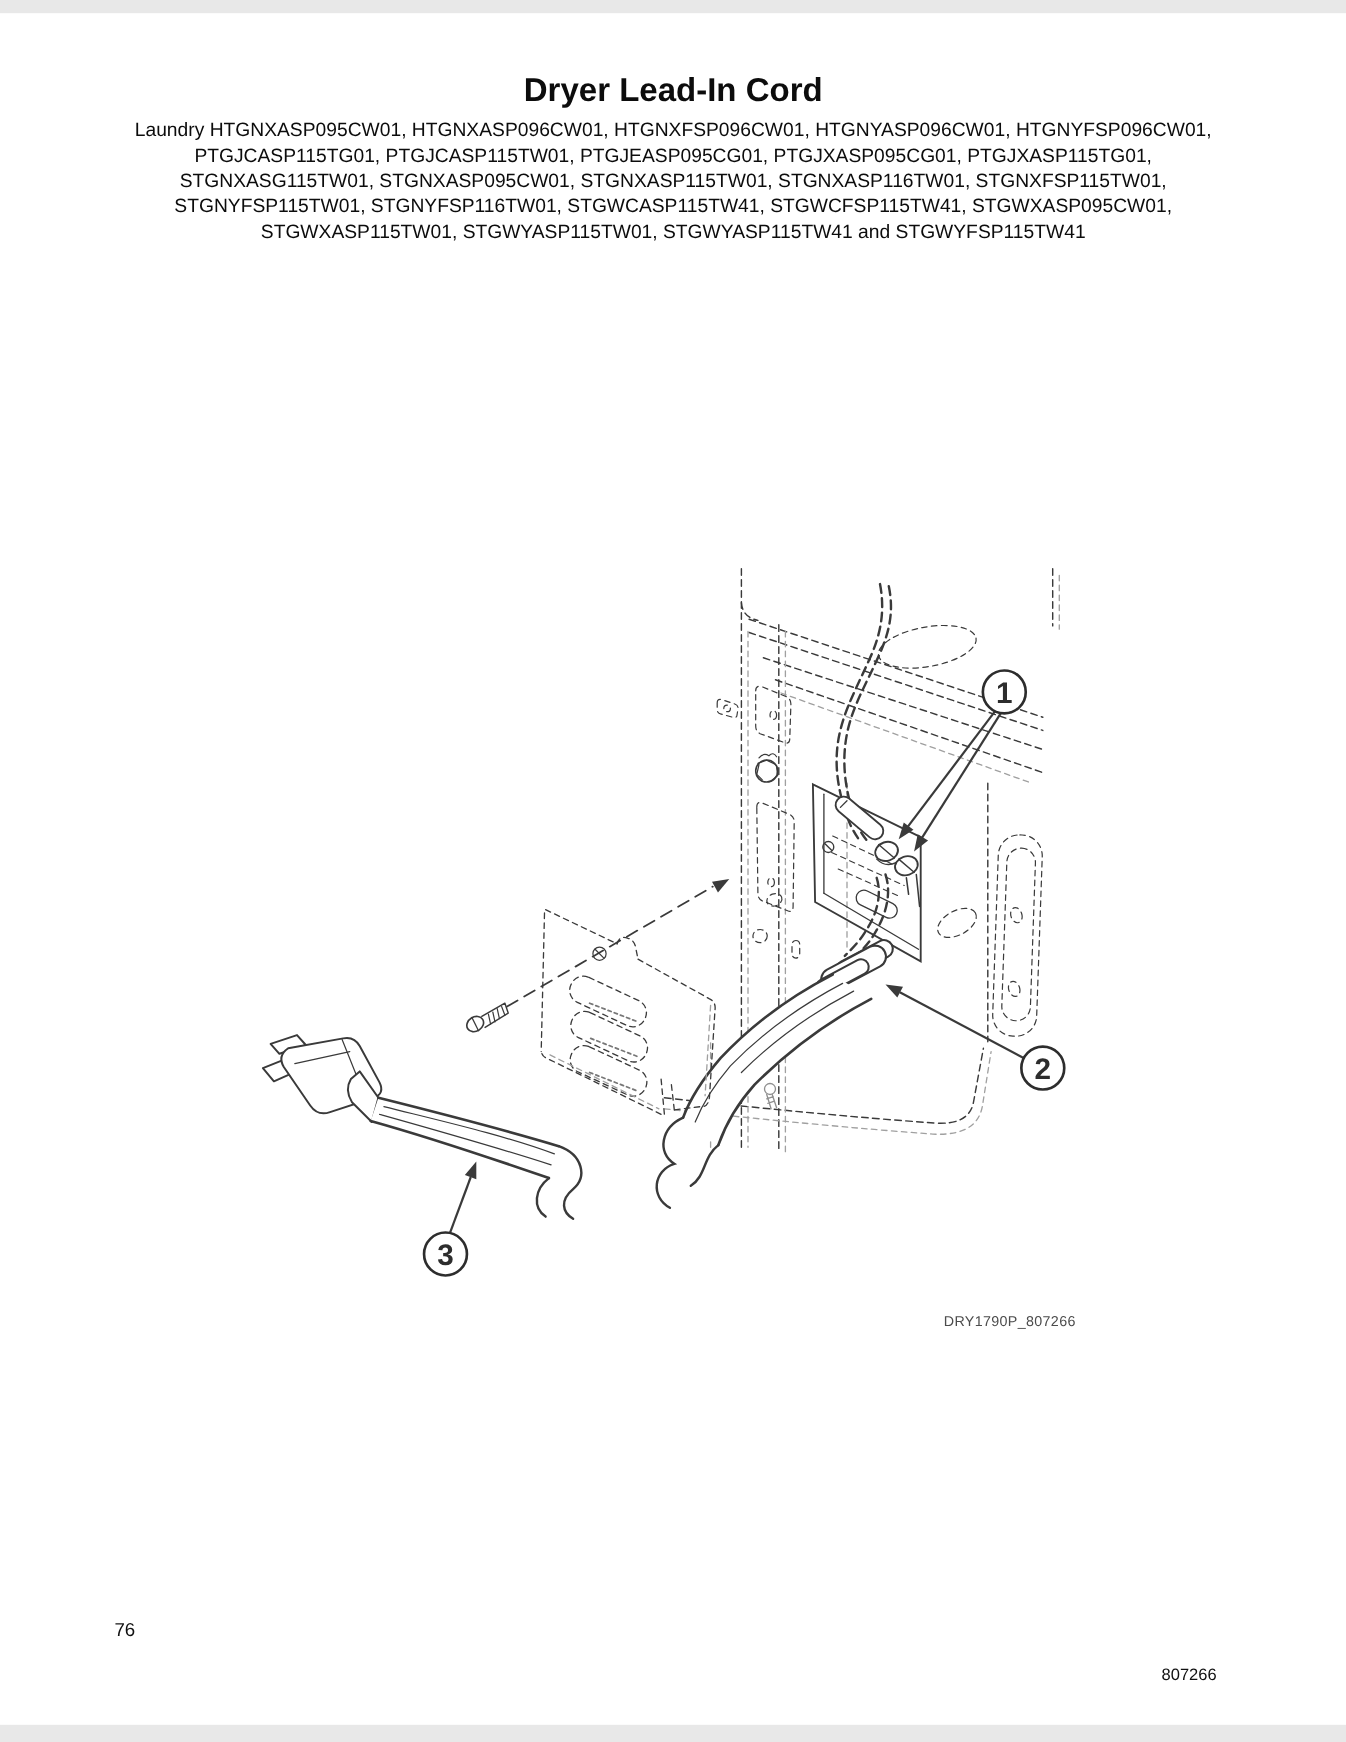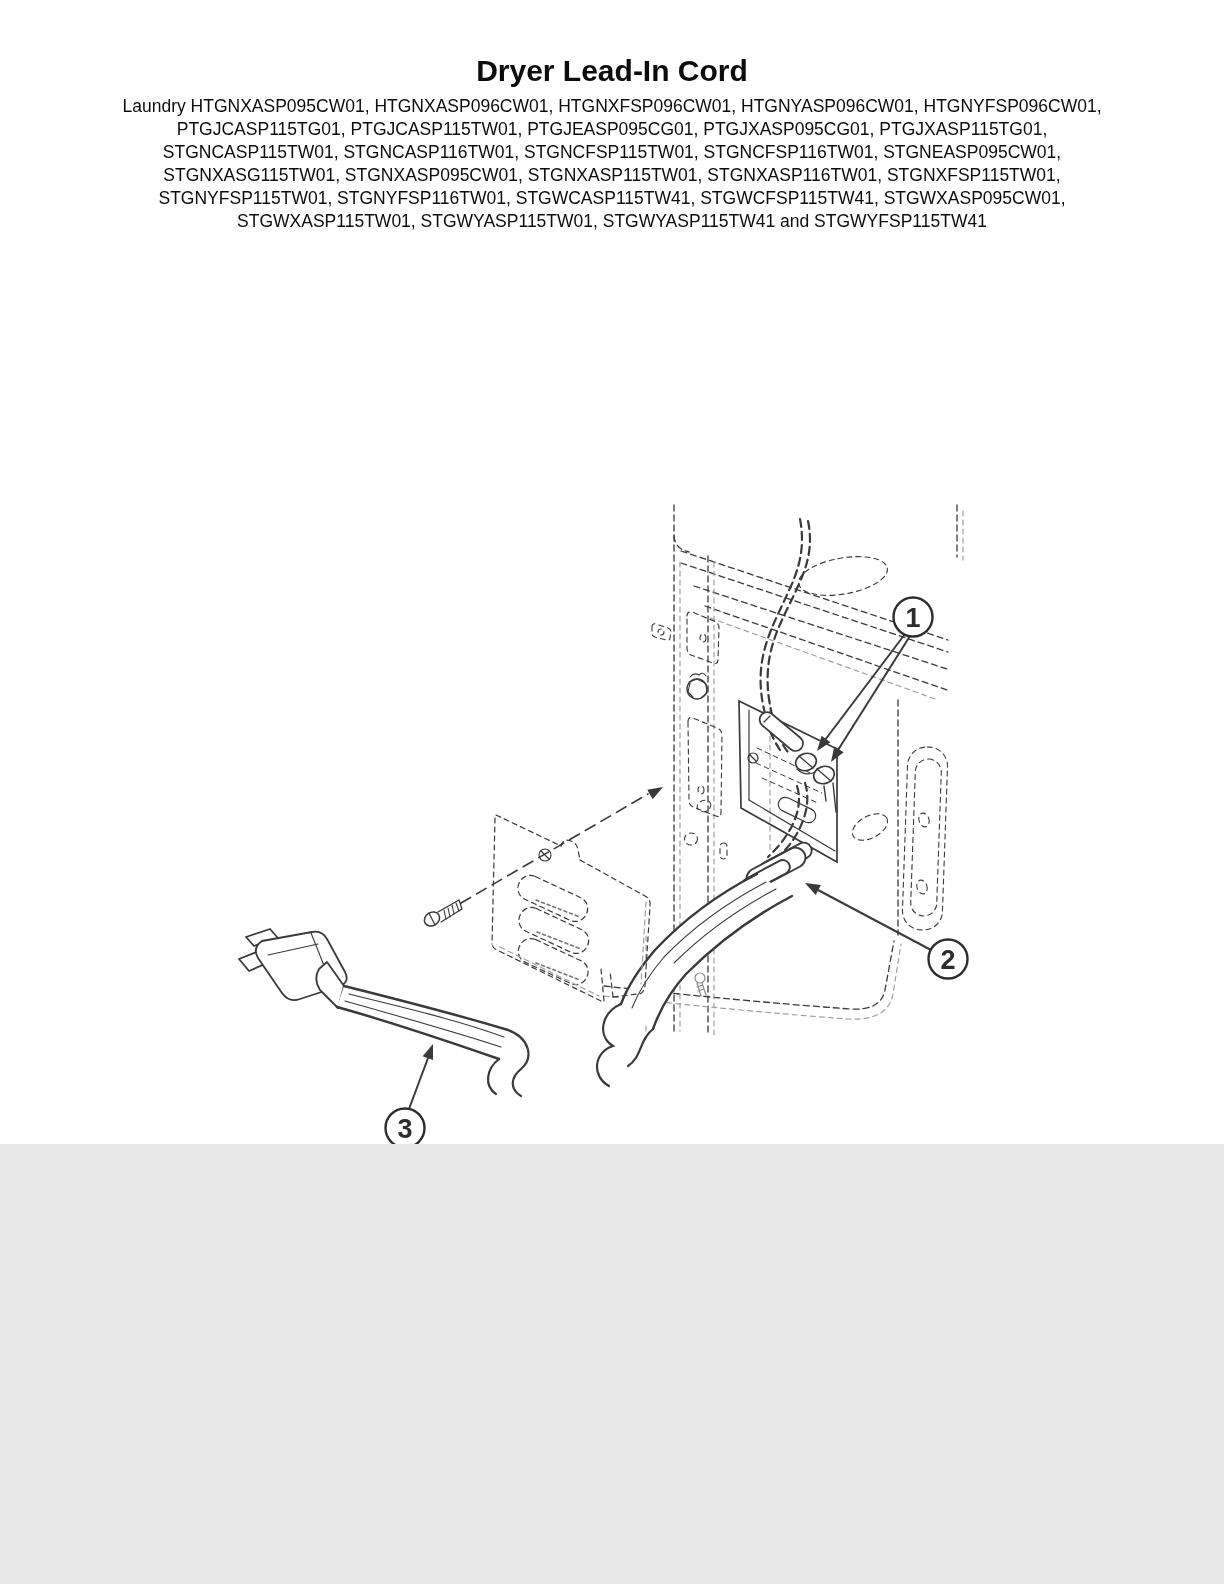--- a/index.html
+++ b/index.html
@@ -1,19 +1,19 @@
 <!DOCTYPE html>
 <html><head>
 <meta charset="utf-8">
 <style>
   html,body{margin:0;padding:0;background:#e8e8e8;}
   .page{
     position:relative;
-    width:1224px;height:1144px;
-    margin:0 auto;
+    width:1224px;height:1556px;
+    margin:12px auto;
     background:#ffffff;
     font-family:"Liberation Sans", sans-serif;
     color:#111;
     overflow:hidden;
   }
   .page-title{
     padding-top:54px;
     margin:0;
     text-align:center;
     font-size:30px;
@@ -66,21 +66,20 @@
 </head>
 <body>
 
 <div class="page">
 
   <h1 class="page-title">Dryer Lead-In Cord</h1>
 
   <div class="models-block">
     <span class="models-line">Laundry HTGNXASP095CW01, HTGNXASP096CW01, HTGNXFSP096CW01, HTGNYASP096CW01, HTGNYFSP096CW01,</span>
     <span class="models-line">PTGJCASP115TG01, PTGJCASP115TW01, PTGJEASP095CG01, PTGJXASP095CG01, PTGJXASP115TG01,</span>
-    <span class="models-line">STGNCASP115TW01, STGNCASP116TW01, STGNCFSP115TW01, STGNCFSP116TW01, STGNEASP095CW01,</span>
     <span class="models-line">STGNXASG115TW01, STGNXASP095CW01, STGNXASP115TW01, STGNXASP116TW01, STGNXFSP115TW01,</span>
     <span class="models-line">STGNYFSP115TW01, STGNYFSP116TW01, STGWCASP115TW41, STGWCFSP115TW41, STGWXASP095CW01,</span>
     <span class="models-line">STGWXASP115TW01, STGWYASP115TW01, STGWYASP115TW41 and STGWYFSP115TW41</span>
   </div>
 
   <svg class="diagram-svg" viewBox="0 0 1224 1584" xmlns="http://www.w3.org/2000/svg">
 
     <g stroke="#3a3a3a" fill="none" stroke-width="1.3" stroke-dasharray="6 4" stroke-linecap="round">
       <path d="M674 505 V1032"></path>
       <path d="M708 556 V1034"></path>

